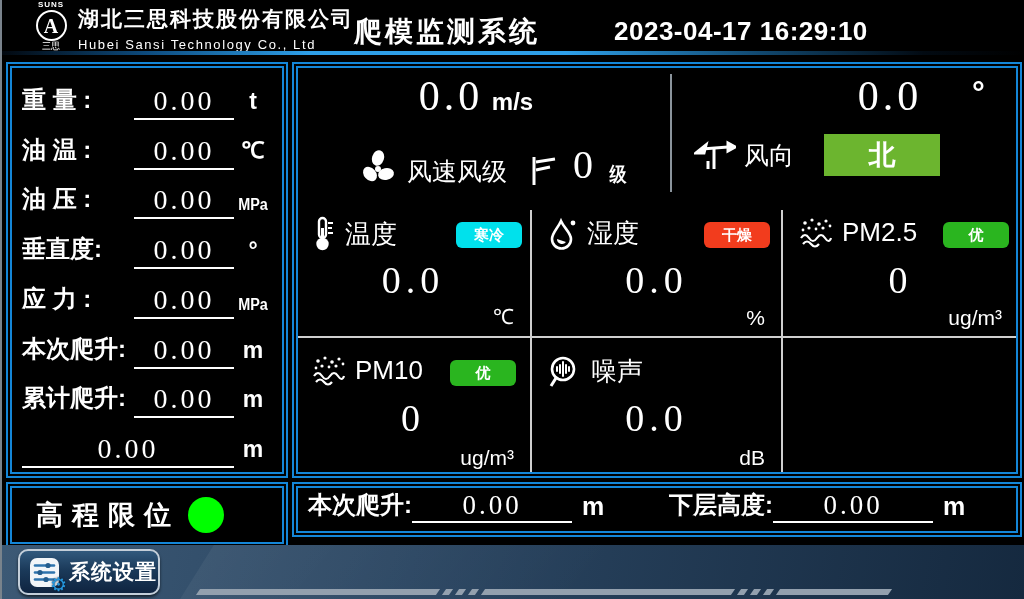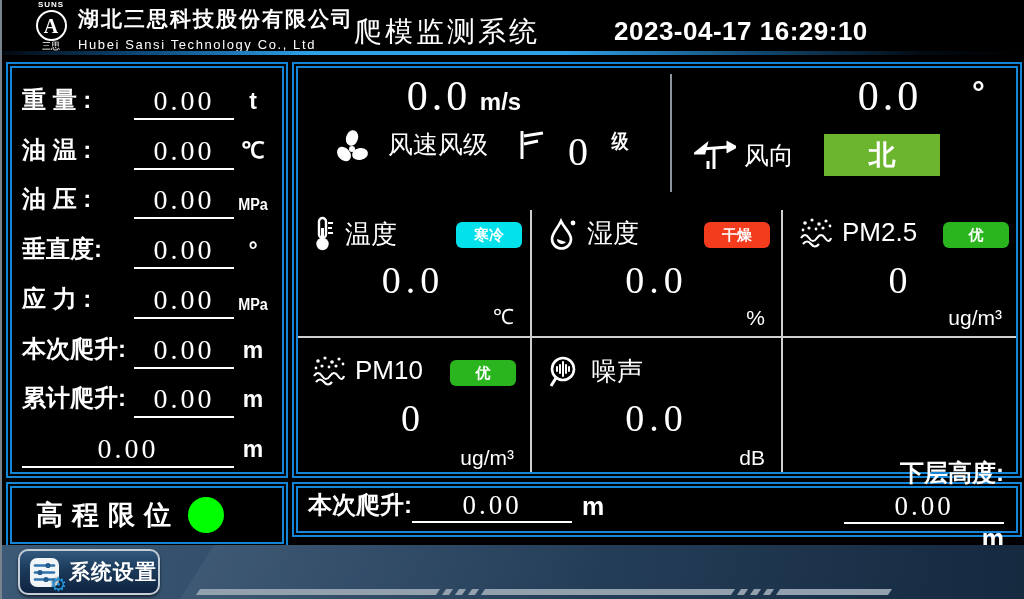--- a/index.html
+++ b/index.html
@@ -14,21 +14,21 @@
   .header { position:absolute; left:0; top:0; width:1024px; height:58px; background:#000; }
   .logo { position:absolute; left:26px; top:1px; width:46px; height:56px; text-align:center; line-height:1; }
   .logo-top { font-size:8px; font-weight:bold; letter-spacing:1px; }
   .logo-circle { width:31px; height:31px; border:2px solid #fff; border-radius:50%; margin:1px auto 1px auto;
                  display:flex; align-items:center; justify-content:center; font-family:"Liberation Serif",serif;
                  font-size:20px; font-weight:bold; }
   .logo-bottom { font-size:9px; }
   .company { position:absolute; left:76px; top:5px; }
   .company-cn { font-size:21px; font-weight:bold; letter-spacing:2px; }
   .company-en { font-size:13px; letter-spacing:1.6px; margin-top:4px; }
-  .app-title { position:absolute; left:352px; top:13px; font-size:28px; font-weight:normal; letter-spacing:3px; }
+  .app-title { position:absolute; left:352px; top:13px; font-size:28px; font-weight:bold; letter-spacing:3px; }
   .datetime { position:absolute; left:612px; top:16px; font-size:26px; font-weight:bold; letter-spacing:0.5px; }
   .header-line { position:absolute; left:0; top:51px; width:1024px; height:4px;
     background:linear-gradient(90deg,#02080f 0%,#0d4a7c 14%,#2e9fe8 30%,#2e9fe8 55%,#11486f 74%,#020a12 90%,#000 100%); }
 
   
   .panel { position:absolute; background:#000; border:2px solid #1486d8;
            box-shadow: inset 0 0 0 2px #000, inset 0 0 0 4px #1486d8; }
 
   
   .sidebar { left:4px; top:62px; width:282px; height:416px; padding:10px 14px 8px 14px;
@@ -40,26 +40,26 @@
   .sunit { width:38px; text-align:center; font-size:23px; font-weight:bold; padding-bottom:5px; }
   .sunit.narrow { font-size:16px; transform:scaleX(0.9); }
 
   
   .elev { left:4px; top:482px; width:282px; height:66px; display:flex; align-items:center; padding-left:28px; }
   .elev-label { font-size:27px; font-weight:bold; letter-spacing:9px; }
   .elev-dot { width:36px; height:36px; border-radius:50%; margin-left:8px; }
 
   
   .main { left:290px; top:62px; width:730px; height:416px; }
-  .ws { position:absolute; left:0; top:0; width:374px; height:134px; }
+  .ws { position:absolute; left:12px; top:0; width:374px; height:134px; }
   .ws-value { position:absolute; left:0; top:8px; width:340px; text-align:center; }
   .big-num { font-family:"Liberation Serif",serif; font-size:42px; letter-spacing:4px; }
   .ws-unit { font-size:24px; font-weight:bold; margin-left:4px; }
   .ws-row { position:absolute; left:0; top:64px; width:374px; height:60px; display:flex;
-            align-items:flex-start; justify-content:center; gap:16px; }
+            align-items:flex-end; justify-content:center; gap:9px; }
   .ws-label { font-size:25px; }
   .ws-level-num { font-family:"Liberation Serif",serif; font-size:40px; margin:0 6px; }
   .ws-level-unit { font-size:20px; font-weight:bold; transform:scaleX(0.85); }
   .wind-divider { position:absolute; left:376px; top:10px; width:2px; height:118px; background:#8b949c; }
 
   .wd { position:absolute; left:378px; top:0; width:348px; height:134px; }
   .wd-value { position:absolute; left:118px; top:8px; width:200px; text-align:center; }
   .wd-deg { position:absolute; left:300px; top:10px; font-size:32px; font-weight:bold; }
   .wd-row { position:absolute; left:0; top:70px; width:348px; display:flex; align-items:center; padding-left:22px; }
   .wd-label { font-size:25px; margin-left:8px; }
@@ -81,21 +81,21 @@
   .badge { position:absolute; top:20px; width:66px; height:26px; line-height:26px; text-align:center;
            font-size:15px; font-weight:bold; color:#fff;border-radius:6px; }
   .c1 .badge { left:158px; } .c2 .badge { left:170px; } .c3 .badge { left:158px; } .c4 .badge { left:152px; }
   .cell-value { position:absolute; left:0; top:56px; width:100%; text-align:center;
                 font-family:"Liberation Serif",serif; font-size:38px; letter-spacing:5px; }
   .cell-unit { position:absolute; right:14px; bottom:4px; font-size:21px; }
 
   
   .heights { left:290px; top:482px; width:730px; height:55px; display:flex; align-items:center; padding:0 16px 0 14px; }
   .hgroup { flex:1; display:flex; align-items:flex-end; padding-bottom:7px; }
-  .hgroup.right { padding-left:26px;flex-direction:column; }
+  .hgroup.right { padding-left:26px; }
   .hlabel { font-size:24px; font-weight:bold; white-space:nowrap; padding-bottom:2px; }
   .hval { width:160px; border-bottom:2px solid #fff; text-align:center; font-family:"Liberation Serif",serif;
           font-size:27px; letter-spacing:3px; }
   .hunit { font-size:25px; font-weight:bold; margin-left:10px; padding-bottom:2px; }
 
   
   .footer { position:absolute; left:0; top:545px; width:1024px; height:54px;
             background:linear-gradient(100deg,#3c5975 0%,#2b4662 40%,#15293f 100%); }
   .footer-diag { position:absolute; left:195px; top:0; width:400px; height:54px;
                  background:linear-gradient(100deg, rgba(255,255,255,0.05), rgba(255,255,255,0));

